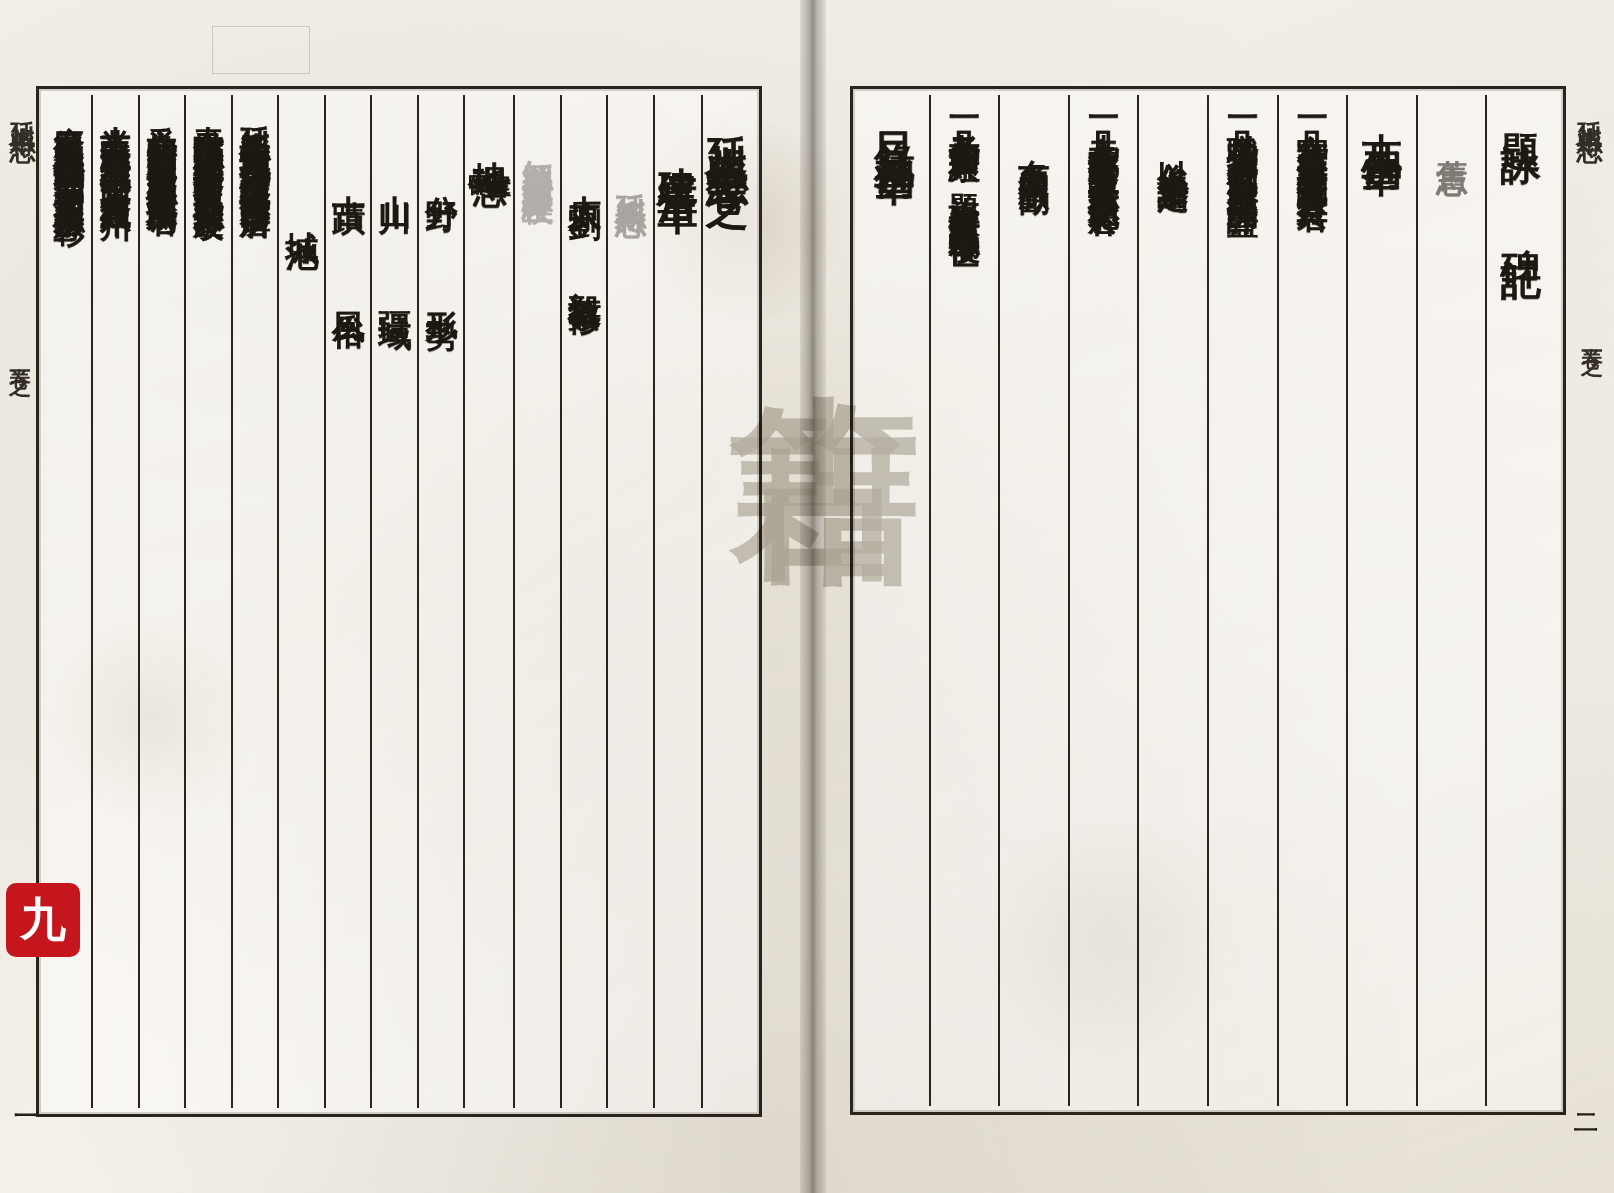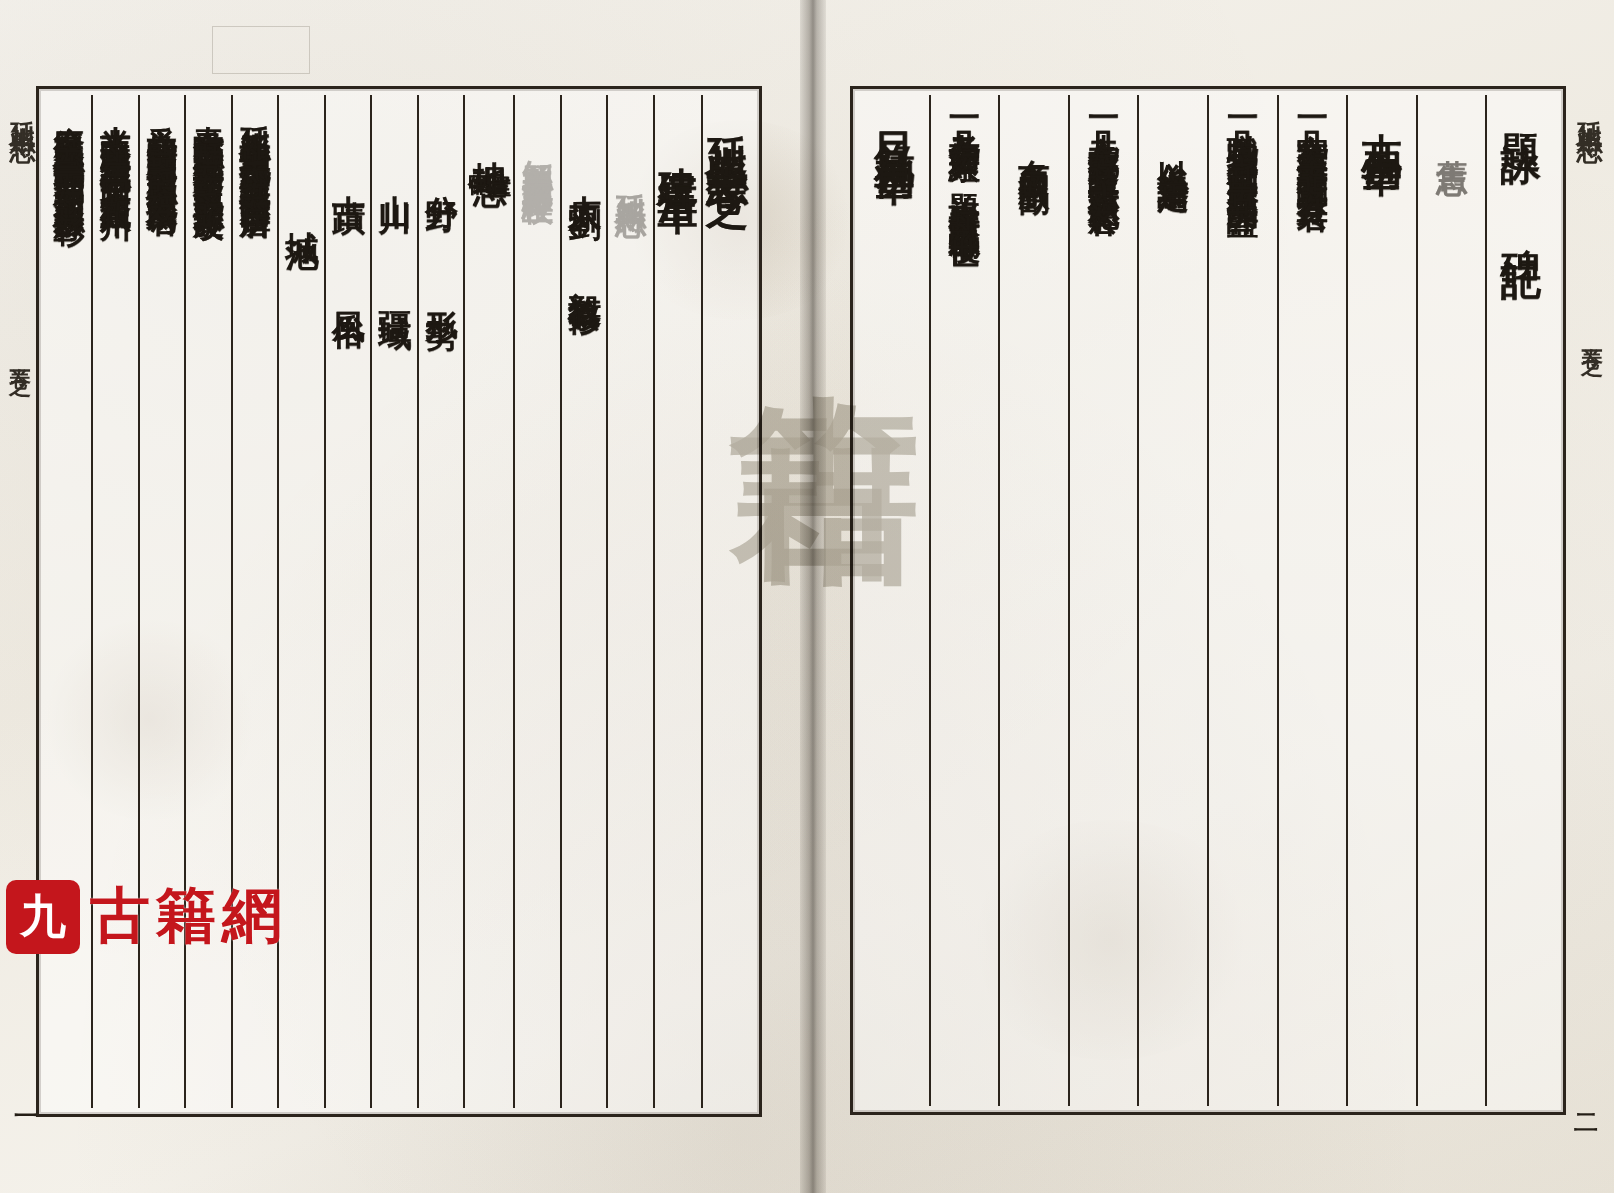--- a/index.html
+++ b/index.html
@@ -334,15 +334,14 @@
         </div>
 
       </div>
     </div>
   </div>
 
   <div class="ghost ghost-a">古籍</div>
 
   <div class="wm">
     <div class="wm-badge">九</div>
-    <div class="wm-word">古籍網</div>
   </div>
 </div>
 
 </body></html>

